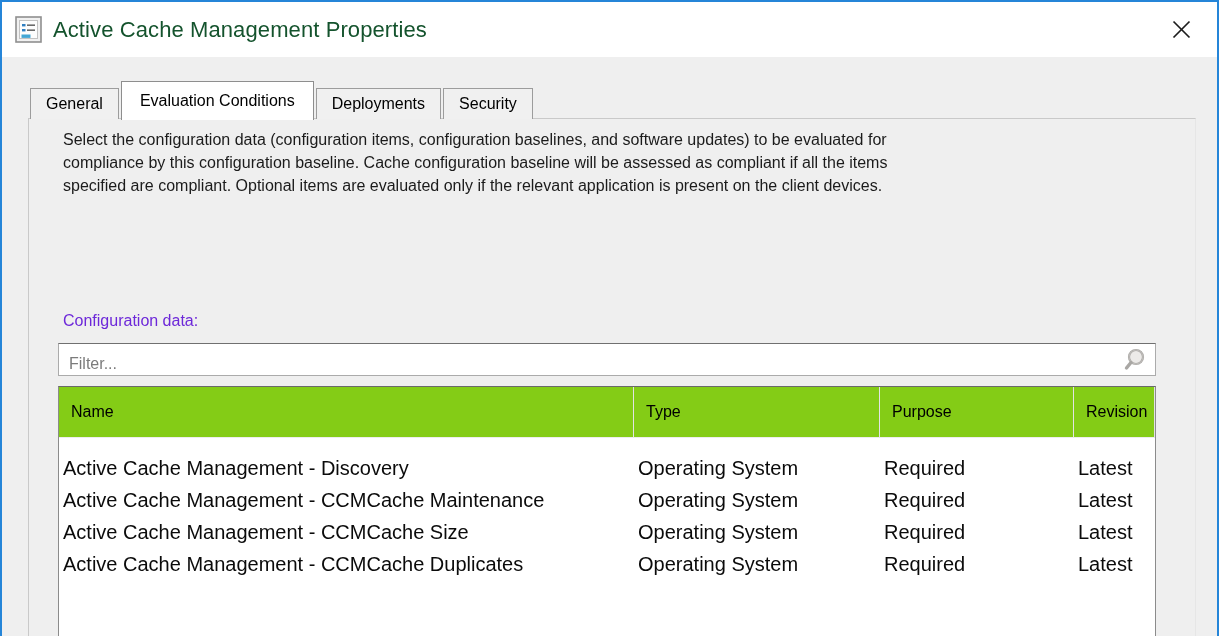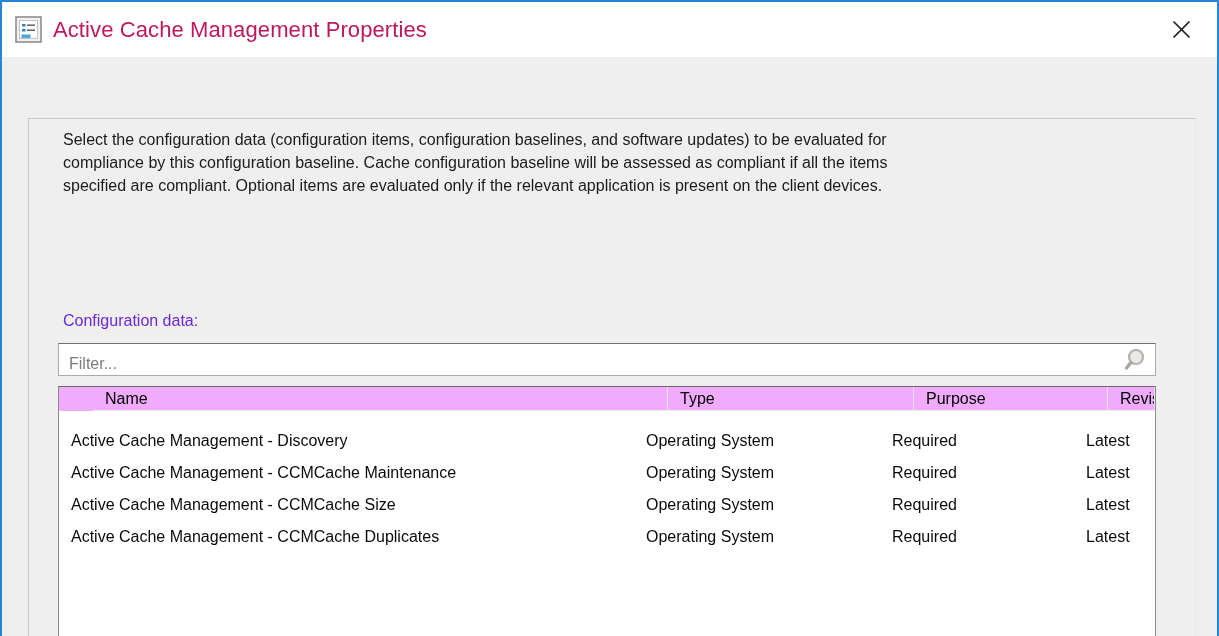--- a/index.html
+++ b/index.html
@@ -13,21 +13,21 @@
     border:2px solid #2585d8;border-bottom:none;
     background:#ffffff;box-sizing:border-box;
   }
   
   .titlebar{
     position:absolute;top:0;left:0;right:0;height:55px;
     background:#ffffff;display:flex;align-items:center;
   }
   .app-icon{margin-left:13px;width:27px;height:27px;flex:0 0 auto;}
   .title-text{
-    margin-left:11px;font-size:22px;color:#be185d;letter-spacing:0.1px;
+    margin-left:11px;font-size:22px;color:#14532d;letter-spacing:0.1px;
     white-space:nowrap;
   }
   .close-btn{
     position:absolute;right:16px;top:10px;width:40px;height:34px;
     display:flex;align-items:center;justify-content:center;cursor:pointer;
   }
   
   .dialog-body{
     position:absolute;top:55px;left:0;right:0;bottom:0;
     background:#efefef;
@@ -82,39 +82,39 @@
   .search-icon{width:26px;height:26px;margin-right:8px;flex:0 0 auto;cursor:pointer;}
   
   .list{
     position:absolute;top:267px;left:29px;width:1098px;height:420px;
     background:#ffffff;
     border:1px solid #8b8b8b;border-top-color:#6a6a6a;
     box-sizing:border-box;overflow:hidden;
   }
   .list-header{
     display:grid;grid-template-columns:575px 246px 194px 1fr;
-    height:24px;background:#f0abfc;padding-left:34px;
+    height:51px;background:#84cc16;
   }
   .hcell{
     display:flex;align-items:center;
     padding-left:12px;font-size:16px;color:#000;
     border-right:1px solid #e3e3e3;
     border-bottom:1px solid #ededed;
     overflow:hidden;white-space:nowrap;cursor:pointer;
     box-sizing:border-box;
   }
   .hcell:last-child{padding-right:16px;}
   .list-rows{padding-top:14px;}
   .lrow{
     display:grid;grid-template-columns:575px 246px 194px 1fr;
     height:32px;cursor:pointer;
   }
   .cell{
-    display:flex;align-items:center;padding-left:12px;
-    font-size:16px;color:#0b0b0b;
+    display:flex;align-items:center;padding-left:4px;
+    font-size:20px;color:#0b0b0b;
     overflow:hidden;white-space:nowrap;box-sizing:border-box;
   }
 </style>
 </head>
 <body>
 
 <div class="window">
 
   <div class="titlebar">
     <svg class="app-icon" viewBox="0 0 27 27">
@@ -130,20 +130,26 @@
     <div class="close-btn">
       <svg width="19" height="19" viewBox="0 0 19 19">
         <line x1="1.5" y1="1.5" x2="17.5" y2="17.5" stroke="#1c1c1c" stroke-width="1.7"></line>
         <line x1="17.5" y1="1.5" x2="1.5" y2="17.5" stroke="#1c1c1c" stroke-width="1.7"></line>
       </svg>
     </div>
   </div>
 
   <div class="dialog-body">
 
+    <div class="tabstrip">
+      <div class="tab">General</div>
+      <div class="tab active">Evaluation Conditions</div>
+      <div class="tab">Deployments</div>
+      <div class="tab">Security</div>
+    </div>
 
     <div class="panel">
 
       <div class="desc">
         <div>Select the configuration data (configuration items, configuration baselines, and software updates) to be evaluated for</div>
         <div>compliance by this configuration baseline. Cache configuration baseline will be assessed as compliant if all the items</div>
         <div>specified are compliant. Optional items are evaluated only if the relevant application is present on  the client devices.</div>
       </div>
 
       <div class="config-label">Configuration data:</div>

